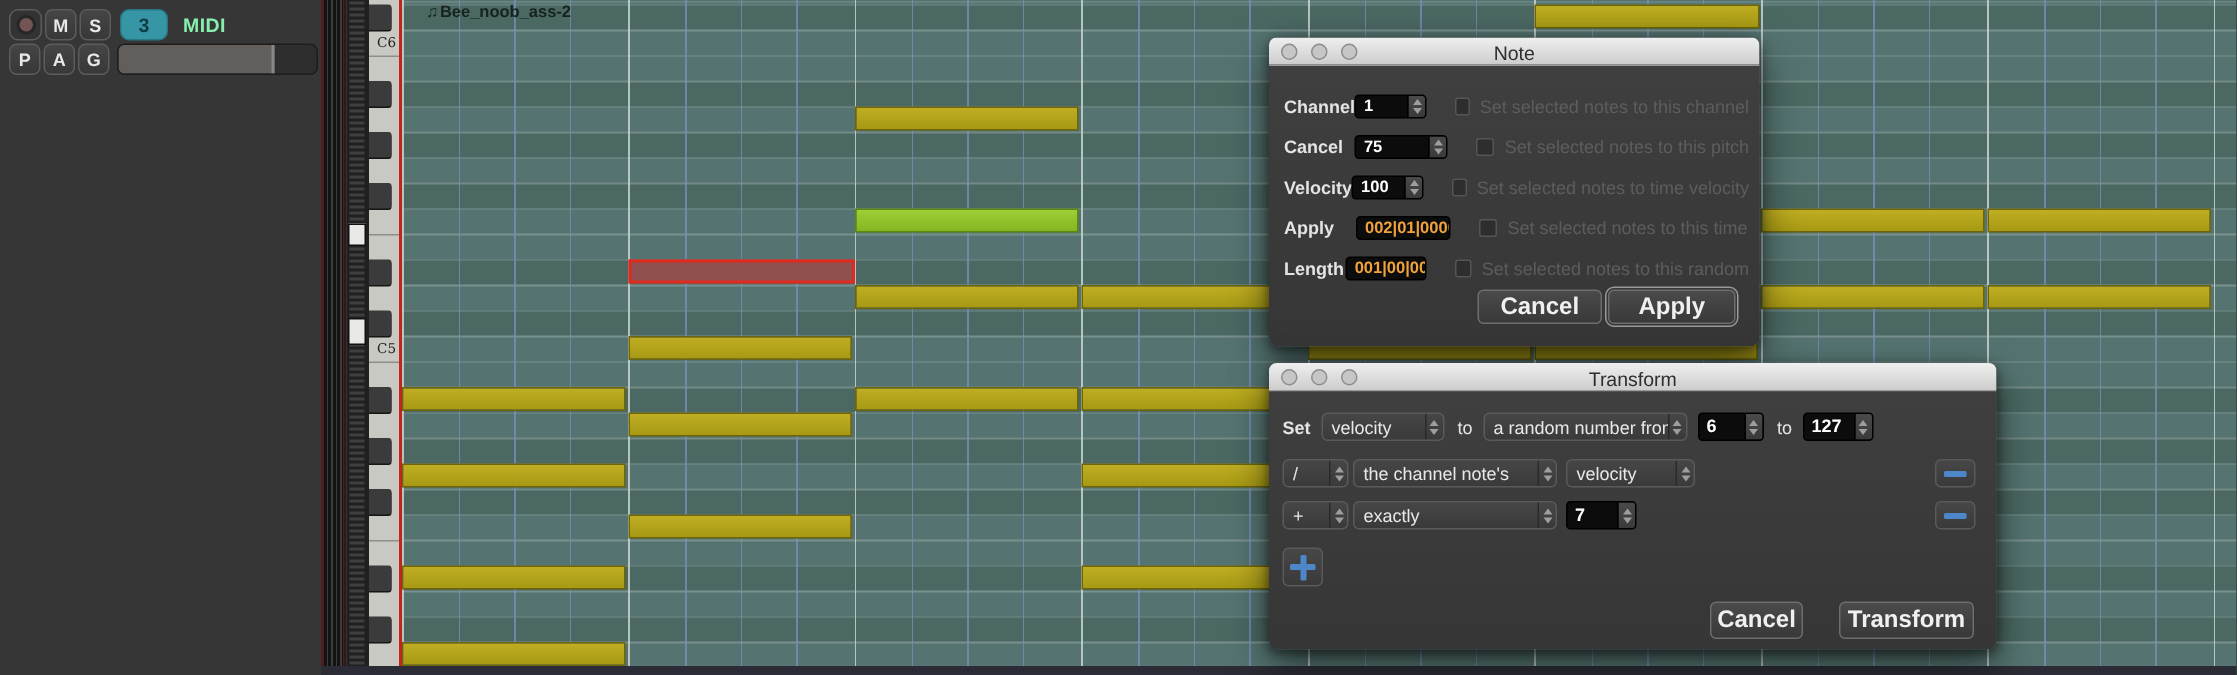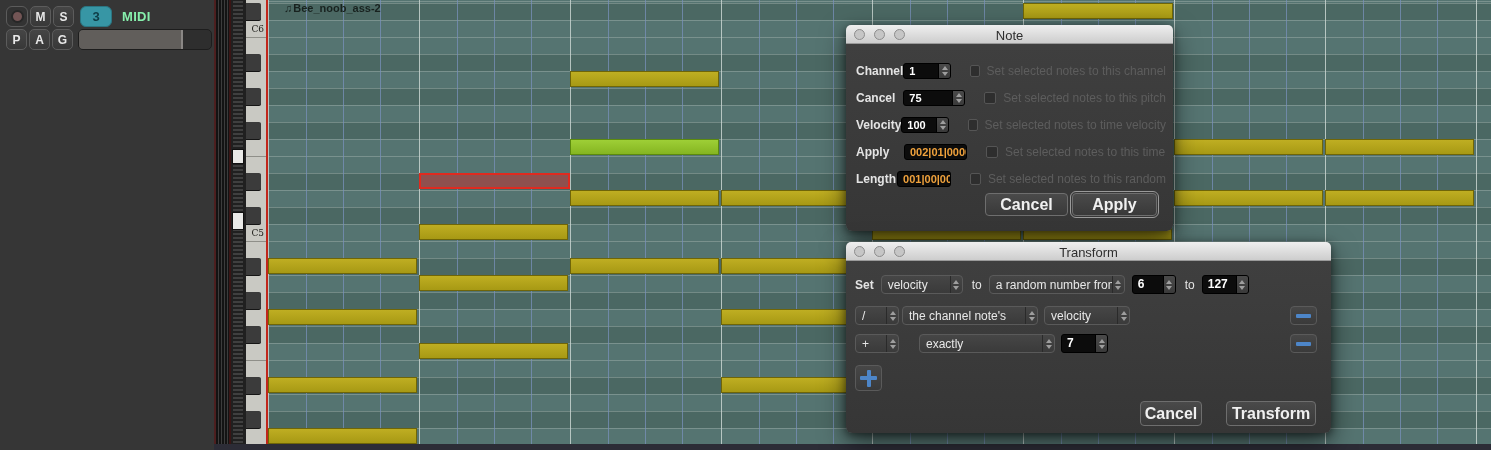--- a/index.html
+++ b/index.html
@@ -434,21 +434,21 @@
     </div>
 
     <div class="nd-row" style="top:92px;left:9px;height:19px;">
       <div class="dropdown" style="width:44px;height:19px;">
         <div class="dd-val">+</div>
         <div class="spin-col">
             <div class="tri-up"></div>
             <div class="tri-dn"></div>
           </div>
       </div>
-      <div class="dropdown" style="width:136px;height:19px;margin-left:20px;">
+      <div class="dropdown" style="width:136px;height:19px;margin-left:3px;">
         <div class="dd-val">exactly</div>
         <div class="spin-col">
             <div class="tri-up"></div>
             <div class="tri-dn"></div>
           </div>
       </div>
       <div class="num-input" style="width:47px;height:19px;margin-left:6px;">
         <div class="val">7</div>
         <div class="spin-col">
             <div class="tri-up"></div>

